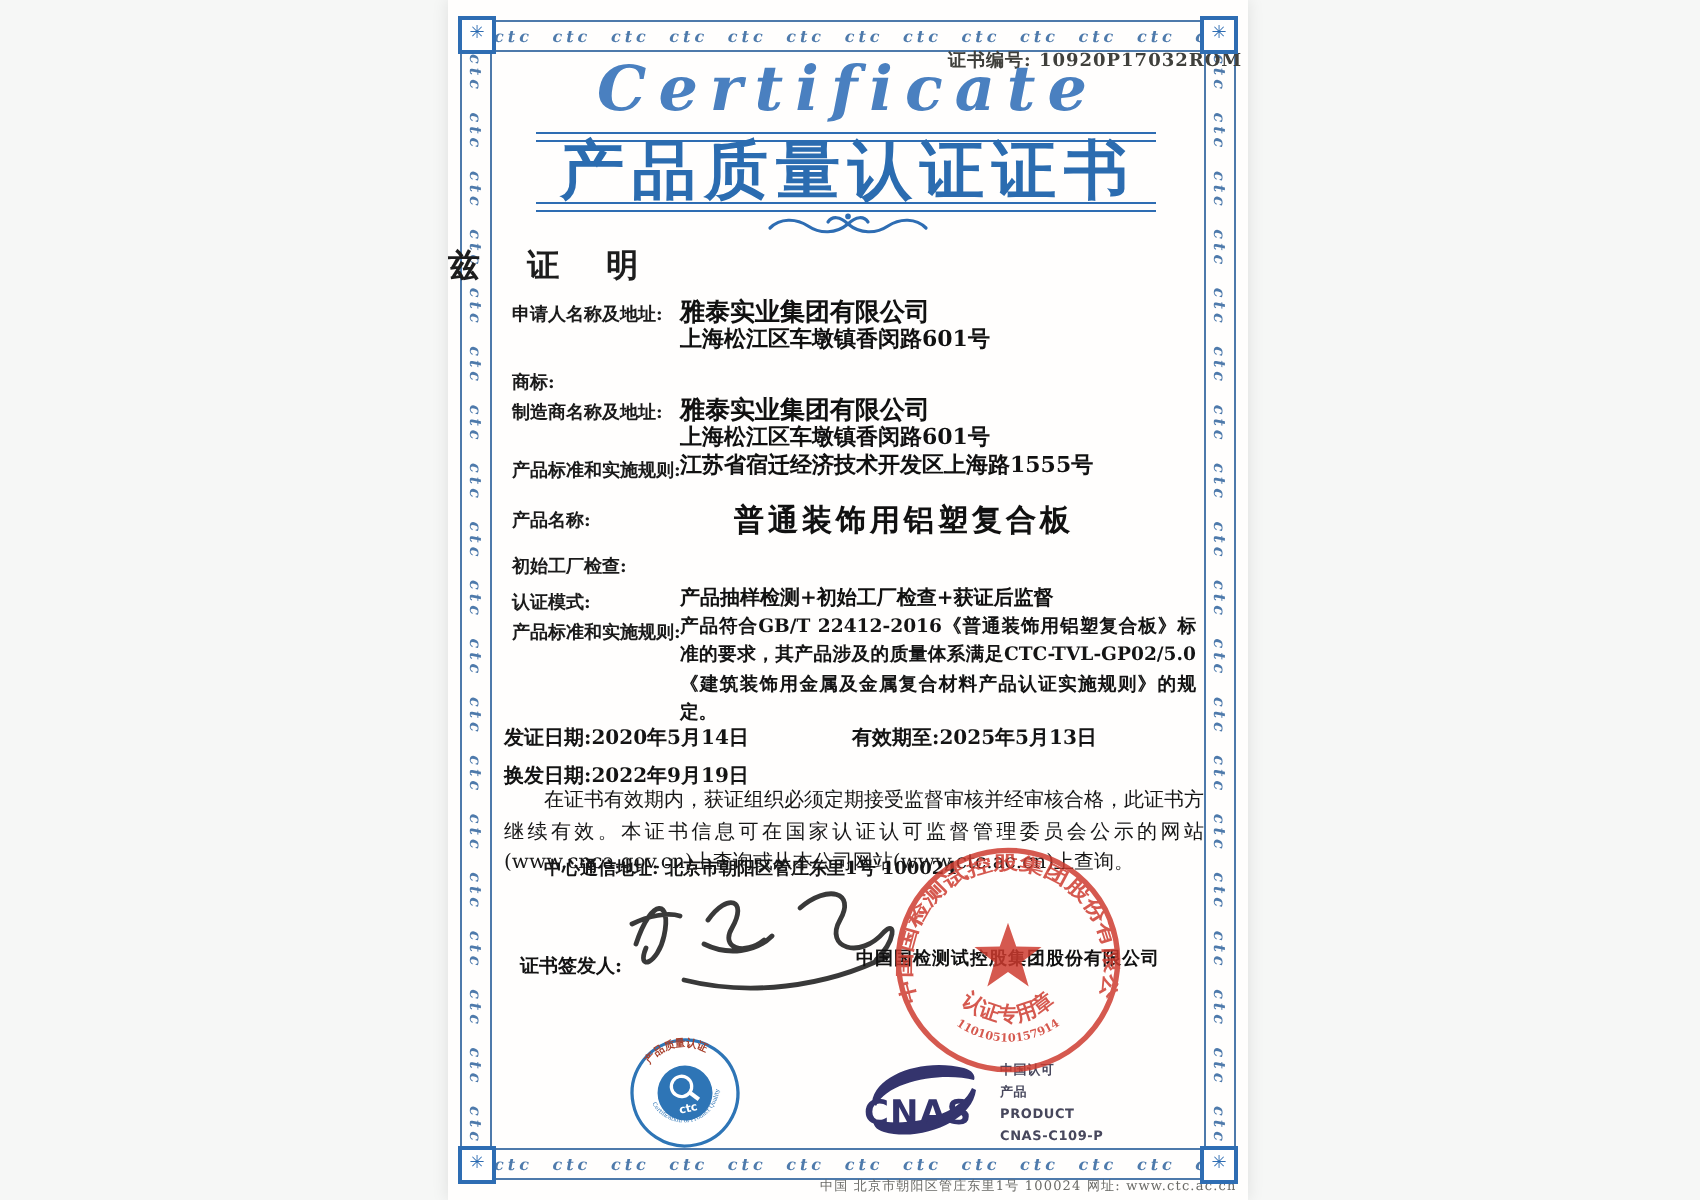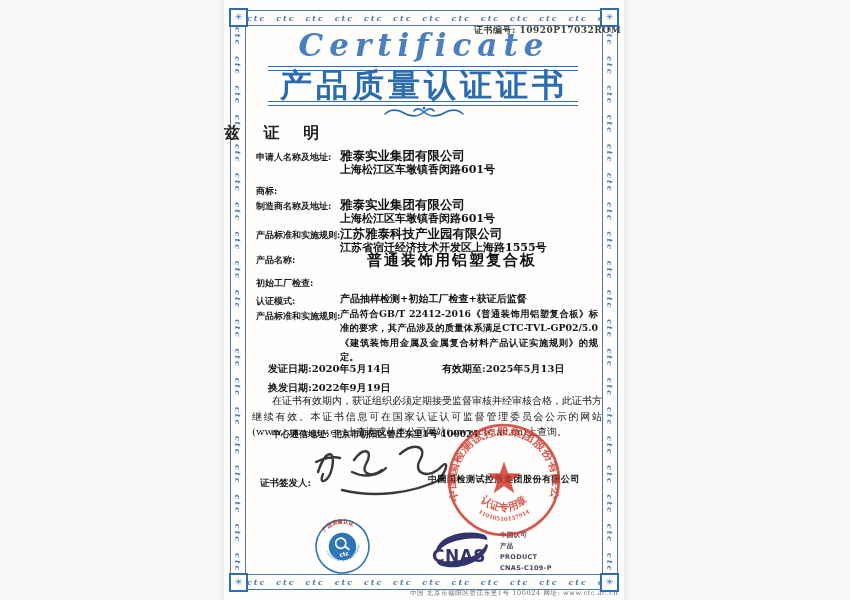--- a/index.html
+++ b/index.html
@@ -29,21 +29,21 @@
            color:#1d1d1d;letter-spacing:9px;}
   
   .row{position:absolute;left:32px;width:344px;}
   .row .lab{position:absolute;left:0;top:3px;font-size:9px;font-weight:bold;color:#1b1b1b;white-space:nowrap;}
   .row .val{margin-left:84px;}
   .v1{font-size:12.5px;font-weight:bold;color:#111;line-height:15px;white-space:nowrap;}
   .v2{font-size:11px;font-weight:bold;color:#111;line-height:14px;white-space:nowrap;}
   .vbig{font-size:15px;font-weight:bold;color:#111;letter-spacing:2px;white-space:nowrap;margin-left:27px;}
   .vsmall{font-size:10px;font-weight:bold;color:#111;white-space:nowrap;}
   .vpara{font-size:9.3px;font-weight:600;color:#141414;line-height:1.55;text-align:justify;}
-  .dates{position:absolute;left:44px;top:362px;width:344px;font-size:10px;font-weight:bold;color:#141414;}
+  .dates{position:absolute;left:28px;top:362px;width:344px;font-size:10px;font-weight:bold;color:#141414;}
   .dates .right{position:absolute;left:174px;top:0;}
   .dates .renew{margin-top:5px;}
   .note{position:absolute;left:28px;top:393px;width:350px;font-size:10px;font-weight:400;color:#161616;
         line-height:1.55;text-align:justify;text-indent:2em;}
   .addr{position:absolute;left:28px;top:428px;width:350px;padding-left:20px;box-sizing:border-box;
         font-size:9px;font-weight:600;color:#161616;}
   
   .issuer-label{position:absolute;left:36px;top:477px;font-size:9.5px;font-weight:bold;color:#141414;}
   .sig{position:absolute;left:84px;top:438px;}
   .company{position:absolute;left:204px;top:473px;width:166px;font-size:9px;font-weight:bold;color:#111;
@@ -104,21 +104,20 @@
     <div class="row" style="top:197px;">
       <span class="lab">制造商名称及地址:</span>
       <div class="val">
         <div class="v1">雅泰实业集团有限公司</div>
         <div class="v2">上海松江区车墩镇香闵路601号</div>
       </div>
     </div>
     <div class="row" style="top:226px;">
       <span class="lab">产品标准和实施规则:</span>
       <div class="val">
-        <div class="v1">江苏雅泰科技产业园有限公司</div>
         <div class="v2">江苏省宿迁经济技术开发区上海路1555号</div>
       </div>
     </div>
     <div class="row" style="top:251px;">
       <span class="lab">产品名称:</span>
       <div class="val">
           <div class="vbig">普通装饰用铝塑复合板</div>
         </div>
     </div>
     <div class="row" style="top:274px;">

